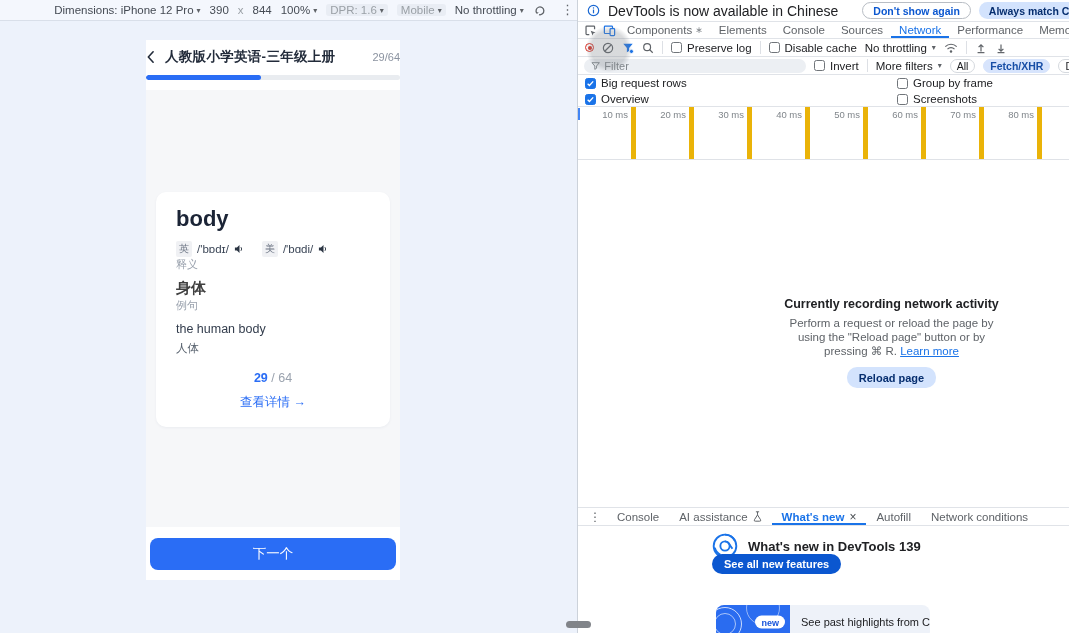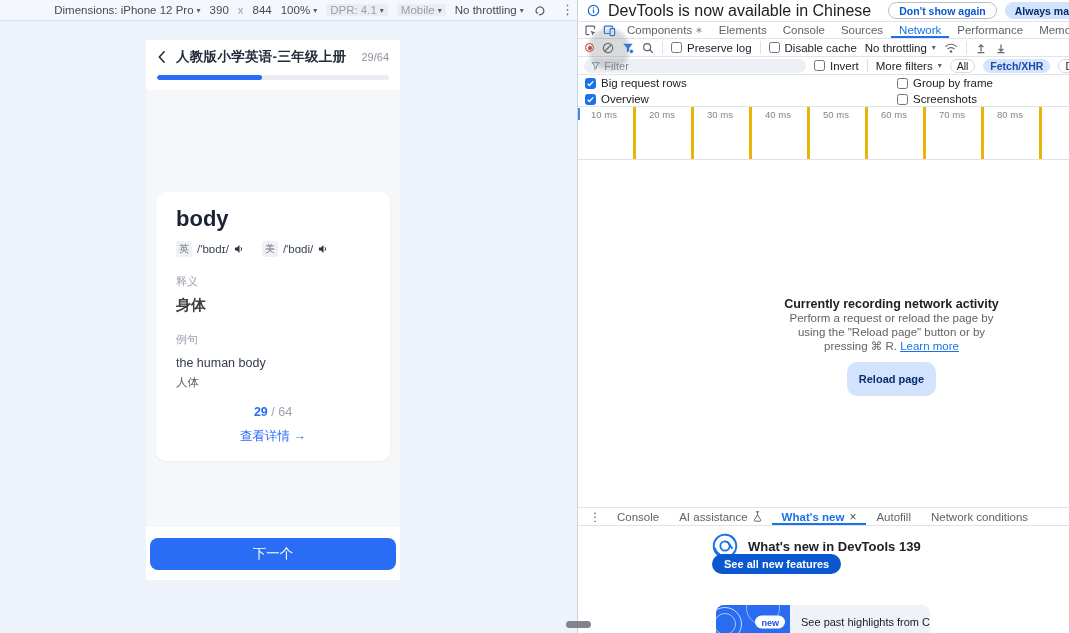--- a/index.html
+++ b/index.html
@@ -16,51 +16,51 @@
     position:relative; height:21px; background:#f4f7fd; border-bottom:1px solid #d9dfe9;
     display:flex; align-items:center; justify-content:center; gap:9px;
     color:#454b54; font-size:11.5px; white-space:nowrap;
   }
   .dt-item { display:flex; align-items:center; gap:3px; }
   .caret { font-size:8px; color:#5f6368; }
   .dim { color:#9aa0a6; background:#e9edf4; border-radius:3px; padding:0 4px; }
   .kebab { position:absolute; right:26px; top:2px; color:#5f6368; font-size:13px; letter-spacing:0; }
 
   .viewport { position:absolute; left:146px; top:40px; width:254px; height:540px; background:#f6f7f9; display:flex; flex-direction:column; }
-  .app-header { background:#fff; padding:5px 11px 10px; }
+  .app-header { background:#fff; padding:5px 0 10px; }
   .app-header-row { display:flex; align-items:center; gap:10px; height:23px; }
   .app-title { flex:1; font-weight:700; font-size:13.5px; color:#222b3a; letter-spacing:.3px; }
   .app-counter { font-size:11px; color:#8b93a0; }
   .progress { height:5px; background:#e9ecf0; border-radius:3px; margin-top:7px; overflow:hidden; }
   .progress-fill { height:100%; width:45%; background:#2a6df5; border-radius:3px; }
 
   .app-body { flex:1; padding:0 10px; }
   .word-card { background:#fff; border-radius:10px; margin-top:102px; padding:14px 20px 16px; box-shadow:0 1px 3px rgba(25,40,80,.05); }
   .word { font-size:22px; font-weight:800; color:#1b2436; }
   .phonetics { display:flex; align-items:center; gap:5px; margin-top:9px; font-size:11.5px; color:#3a4556; }
   .phon-us { margin-left:12px; }
   .lang-tag { background:#f0f1f4; color:#6b7483; font-size:10px; padding:1px 3px; border-radius:2px; }
-  .sec-label { color:#98a0ac; font-size:11px; margin-top:17px; }
+  .sec-label { color:#98a0ac; font-size:11px; }
   .definition { font-size:15px; font-weight:700; color:#404040; margin-top:7px; }
   .example-en { font-size:12.5px; color:#323c4c; margin-top:9px; }
   .example-zh { font-size:11.5px; color:#59636f; margin-top:5px; }
   .card-index { text-align:center; margin-top:15px; font-size:12.5px; color:#9aa2ae; }
   .card-index b { color:#2a6df5; font-weight:700; }
   .detail-link { display:block; text-align:center; margin-top:9px; font-size:12.5px; color:#2a6df5; text-decoration:none; }
 
   .app-footer { background:#fff; padding:11px 4px 10px; }
   .next-btn { display:block; width:100%; height:32px; background:#2a6df5; color:#fff; border:none; border-radius:8px; font-size:13.5px; font-family:inherit; cursor:pointer; }
 
   .drag-handle { position:absolute; left:566px; top:621px; width:25px; height:7px; background:#818489; border-radius:4px; z-index:20; }
 
   
   .right-pane { position:absolute; top:0; left:577px; width:492px; height:633px; background:#fff; border-left:1px solid #ccd2da; overflow:hidden; display:flex; flex-direction:column; }
 
   .infobar { height:22px; border-bottom:1px solid #e0e3e8; display:flex; align-items:center; gap:8px; padding:0 9px; flex-shrink:0; }
-  .infobar-msg { font-size:16px; margin-right:9px; white-space:nowrap; }
+  .infobar-msg { font-size:14px; margin-right:16px; white-space:nowrap; }
   .pill-btn { height:17px; display:inline-flex; align-items:center; border-radius:9px; padding:0 10px; font-size:10.5px; font-weight:700; white-space:nowrap; flex-shrink:0; cursor:pointer; font-family:inherit; }
   .pill-outline { color:#0b57d0; border:1px solid #b8bdc4; background:#fff; }
   .pill-tonal { color:#062e6f; background:#d3e3fd; border:none; }
 
   .main-tabbar { height:17px; border-bottom:1px solid #e0e3e8; display:flex; align-items:stretch; padding-left:3px; flex-shrink:0; white-space:nowrap; }
   .tbar-icon { width:19px; display:flex; align-items:center; justify-content:center; flex-shrink:0; }
   .main-tab { display:flex; align-items:center; gap:3px; padding:0 8px; font-size:11.5px; color:#5f6368; flex-shrink:0; cursor:pointer; }
   .main-tab.active { color:#1a73e8; box-shadow:inset 0 -2px 0 #1a73e8; }
   .tab-dot { font-size:9px; color:#80868b; }
 
@@ -76,29 +76,29 @@
   .filter-row { height:18px; border-bottom:1px solid #e0e3e8; display:flex; align-items:center; gap:8px; padding:0 6px; flex-shrink:0; white-space:nowrap; }
   .filter-input { flex:0 0 222px; height:14px; background:#eceff3; border-radius:7px; display:flex; align-items:center; gap:4px; padding:0 7px; }
   .filter-input input { border:none; background:transparent; outline:none; font-size:11px; color:#202124; width:100%; font-family:inherit; }
   .filter-input input::placeholder { color:#80868b; }
   .type-pill { height:14px; display:inline-flex; align-items:center; padding:0 6px; border:1px solid #d5d9de; border-radius:8px; font-size:10.5px; color:#202124; cursor:pointer; flex-shrink:0; }
   .type-pill.active { background:#d7e4fc; border-color:#d7e4fc; color:#174ea6; font-weight:700; }
 
   .net-options { height:32px; border-bottom:1px solid #e0e3e8; display:grid; grid-template-columns:312px auto; grid-auto-rows:16px; align-items:center; padding-left:7px; flex-shrink:0; }
 
   .overview { height:53px; border-bottom:1px solid #dfe2e7; position:relative; display:flex; flex-shrink:0; background:#fff; }
-  .ov-cell { width:58px; height:100%; border-right:3px solid #eab308; font-size:9.5px; color:#80868b; text-align:center; padding:2px 3px 0 0; flex-shrink:0; }
+  .ov-cell { width:58px; height:100%; border-right:5px solid #eab308; font-size:9.5px; color:#80868b; text-align:right; padding:2px 3px 0 0; flex-shrink:0; }
   .ov-tick { position:absolute; left:0; top:1px; width:2px; height:12px; background:#4285f4; }
 
   .net-content { flex:1; position:relative; background:#fff; }
   .empty-msg { position:absolute; top:137px; left:0; width:100%; padding-left:136px; text-align:center; }
   .empty-title { font-size:12.5px; font-weight:700; color:#202124; }
-  .empty-text { font-size:11.5px; color:#5f6368; line-height:14px; }
+  .empty-text { margin-top:5px; font-size:11.5px; color:#5f6368; line-height:14px; }
   .learn-more { color:#1a73e8; text-decoration:underline; }
-  .reload-btn { margin-top:9px; display:inline-flex; align-items:center; height:34px; padding:0 12px; background:#d3e3fd; color:#062e6f; border-radius:10px; font-size:11px; font-weight:700; border:none; cursor:pointer; font-family:inherit; }
+  .reload-btn { margin-top:9px; display:inline-flex; align-items:center; height:21px; padding:0 12px; background:#d3e3fd; color:#062e6f; border-radius:10px; font-size:11px; font-weight:700; border:none; cursor:pointer; font-family:inherit; }
 
   .drawer { height:126px; flex-shrink:0; border-top:1px solid #e0e3e8; display:flex; flex-direction:column; }
   .drawer-tabbar { height:18px; border-bottom:1px solid #e0e3e8; display:flex; align-items:stretch; padding-left:5px; flex-shrink:0; white-space:nowrap; }
   .dkebab { display:flex; align-items:center; padding:0 6px; color:#5f6368; font-size:12px; cursor:pointer; }
   .dtab { display:flex; align-items:center; gap:5px; padding:0 10px; font-size:11.5px; color:#5f6368; cursor:pointer; }
   .dtab.active { color:#1a73e8; font-weight:700; box-shadow:inset 0 -2px 0 #1a73e8; }
   .dtab-close { color:#474c51; font-weight:400; font-size:12px; cursor:pointer; }
 
   .drawer-content { flex:1; position:relative; background:#fff; overflow:hidden; }
   .wn-header { position:absolute; left:134px; top:7px; display:flex; align-items:center; gap:10px; }
@@ -128,21 +128,21 @@
         <span class="caret">▾</span>
       </span>
       <span class="dt-item">390</span>
       <span class="dt-item" style="color:#9aa0a6">x</span>
       <span class="dt-item">844</span>
       <span class="dt-item">
         <span>100%</span>
         <span class="caret">▾</span>
       </span>
       <span class="dt-item dim">
-        <span>DPR: 4.1</span>
+        <span>DPR: 1.6</span>
         <span class="caret">▾</span>
       </span>
       <span class="dt-item dim">
         <span>Mobile</span>
         <span class="caret">▾</span>
       </span>
       <span class="dt-item">
         <span>No throttling</span>
         <span class="caret">▾</span>
       </span>

